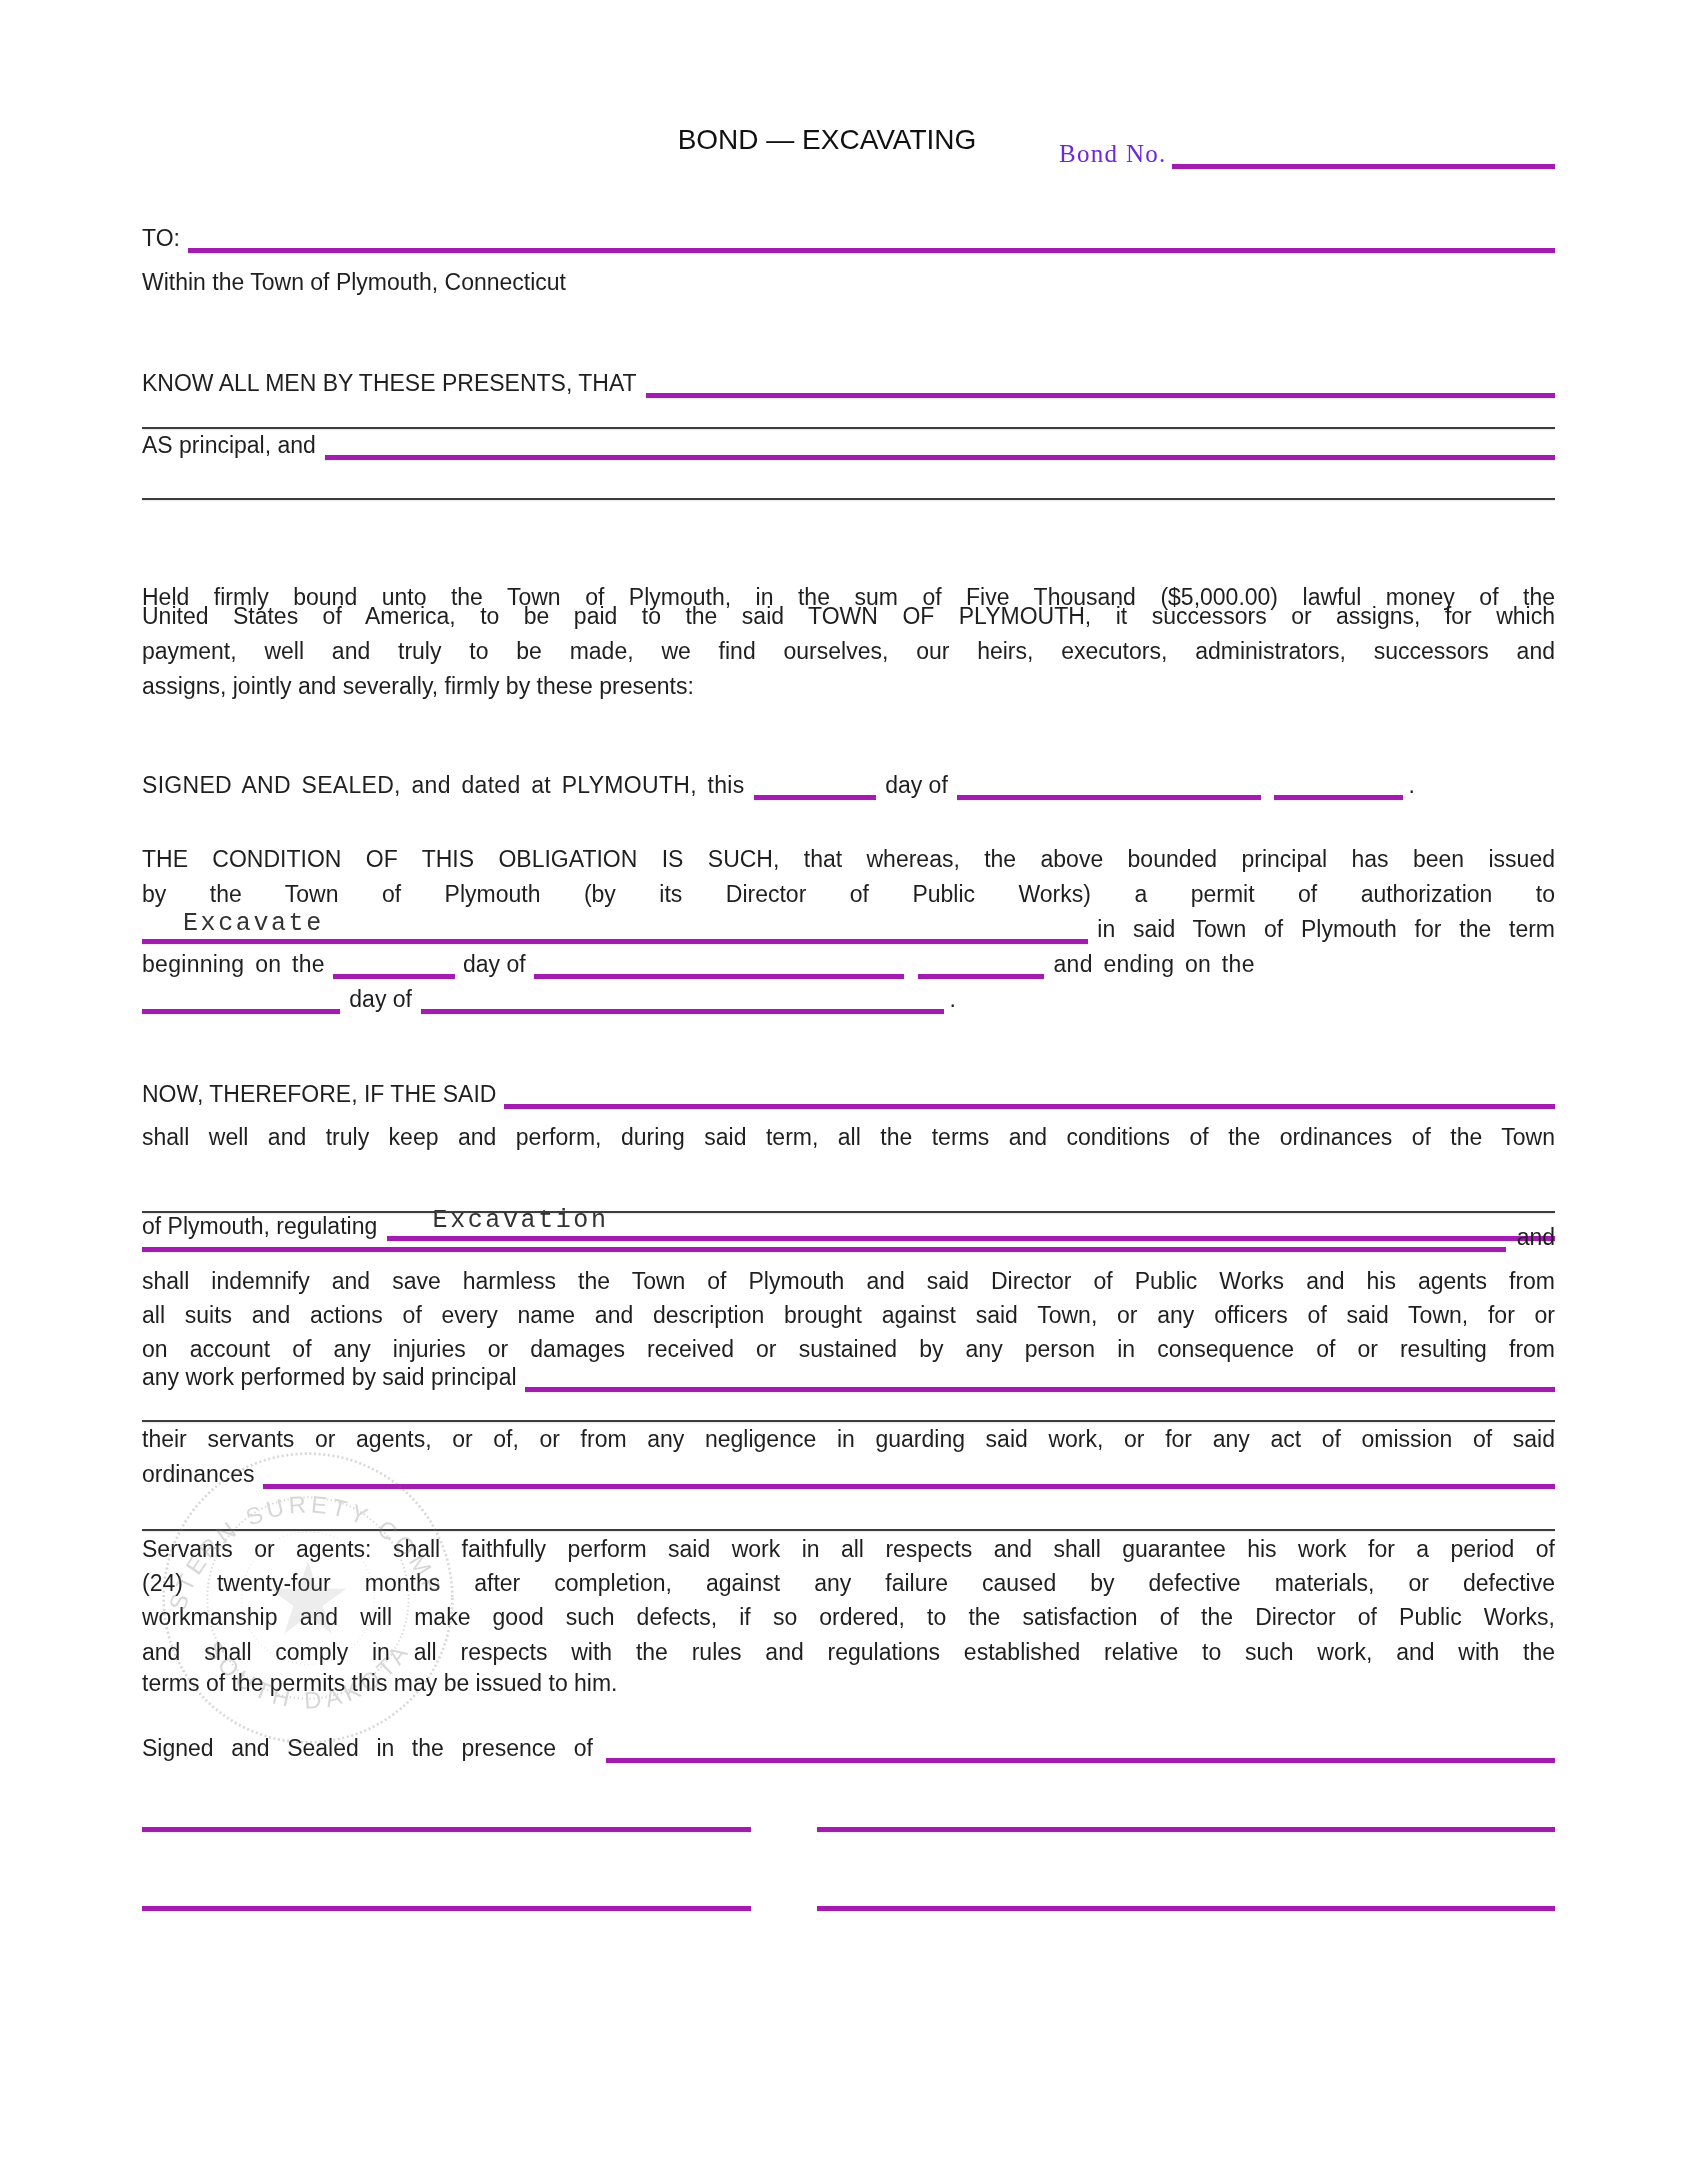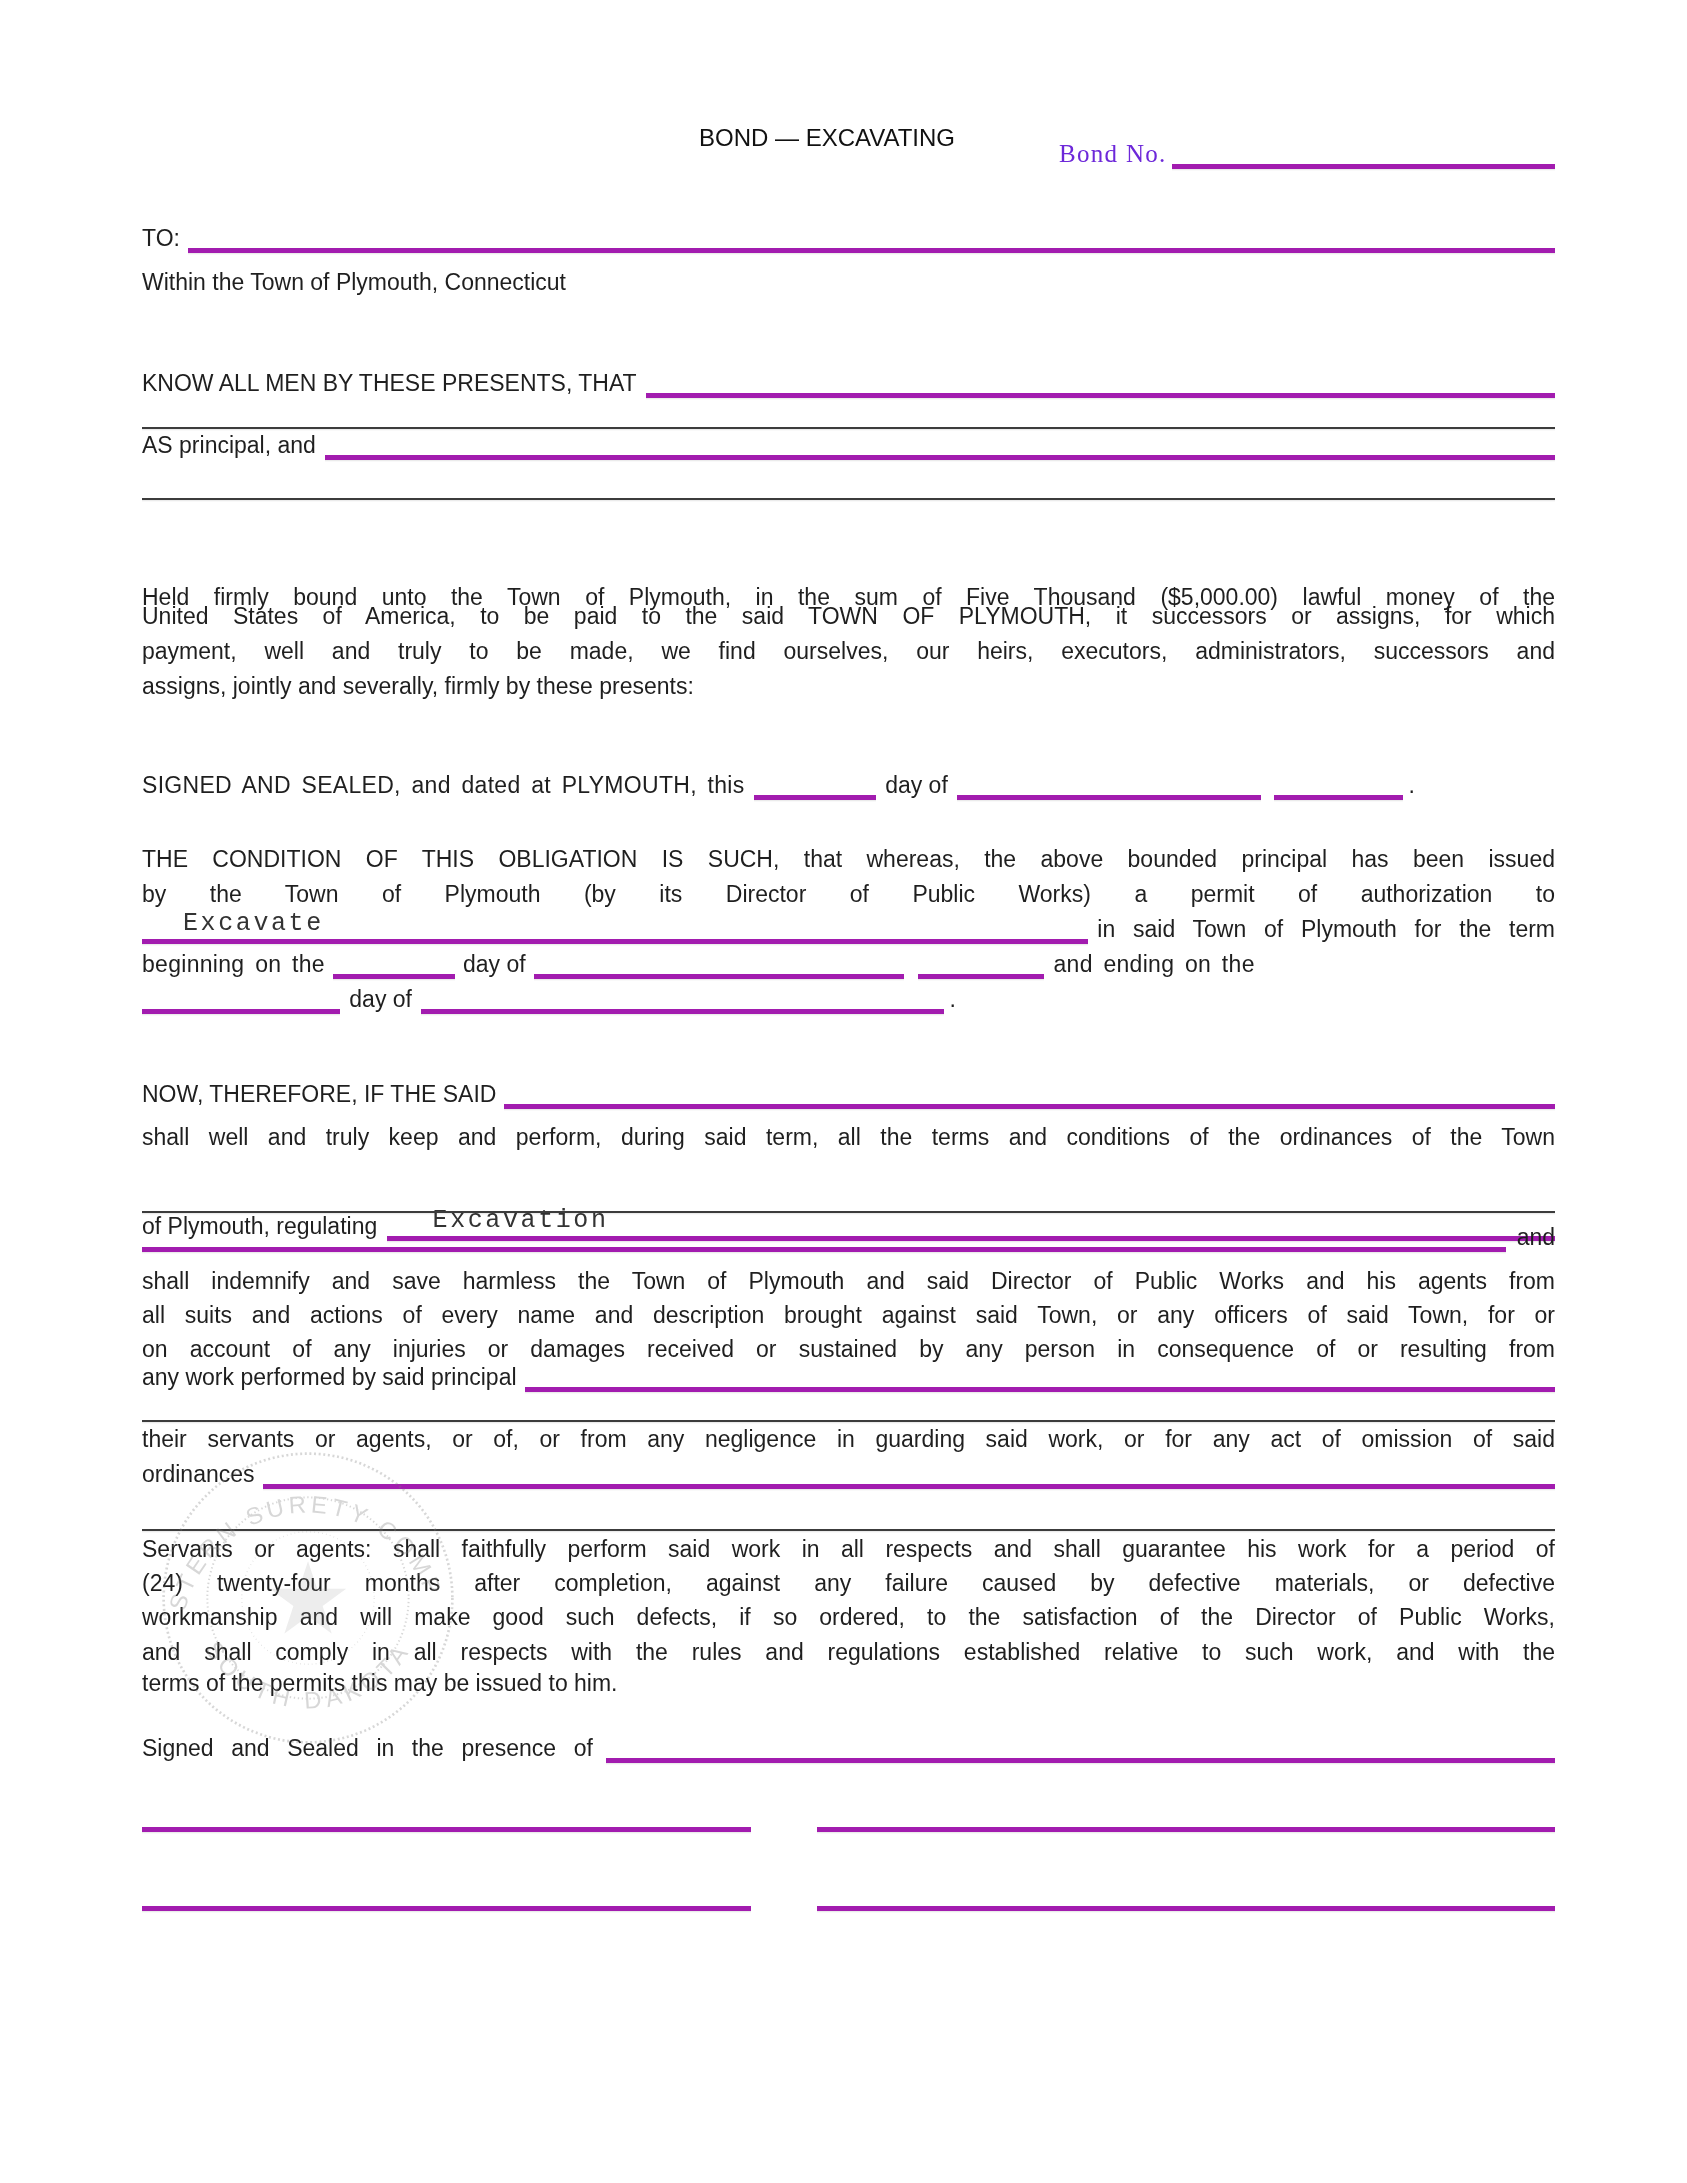--- a/index.html
+++ b/index.html
@@ -6,21 +6,21 @@
   .page{
     position:relative;
     width:1687px;height:2183px;
     background:#ffffff;
     font-family:"Liberation Sans","DejaVu Sans",sans-serif;
     color:#1f1f1f;
     overflow:hidden;
   }
   .doc-title{
     position:absolute;left:0;top:124px;width:1654px;
-    text-align:center;font-size:24px;letter-spacing:0px;color:#111;
+    text-align:center;font-size:28px;letter-spacing:0px;color:#111;
   }
   
   .row{
     position:absolute;left:142px;width:1413px;height:30px;
     display:flex;align-items:flex-end;
   }
   .t{font-size:23px;line-height:30px;white-space:nowrap;}
   .blank{height:100%;border-bottom:5px solid #a21caf;box-shadow:0 1.3px 0 rgba(0,0,0,.08);}
   .fill{flex:1 1 auto;}
   .hr{position:absolute;left:142px;width:1413px;height:0;border-top:2px solid #3c3c3c;box-shadow:0 1.3px 0 rgba(0,0,0,.08);}

